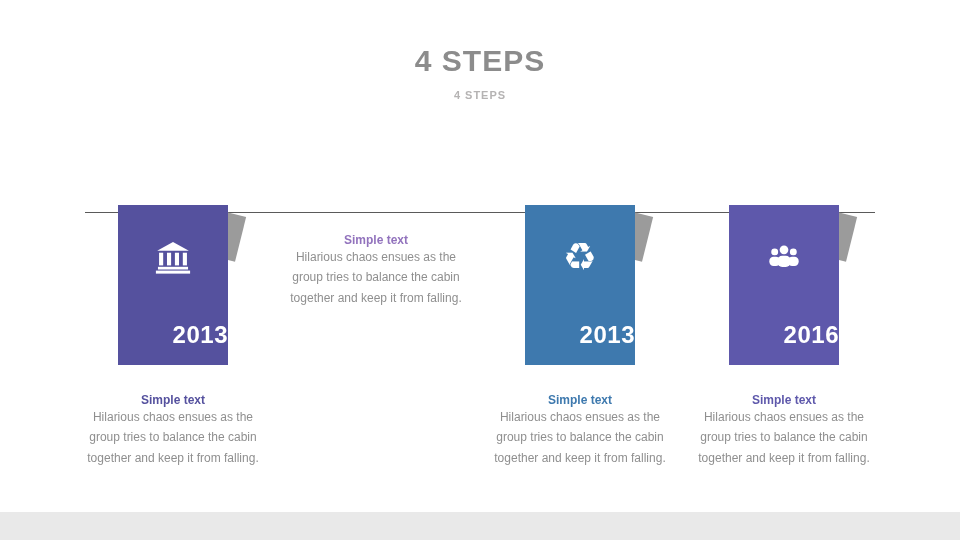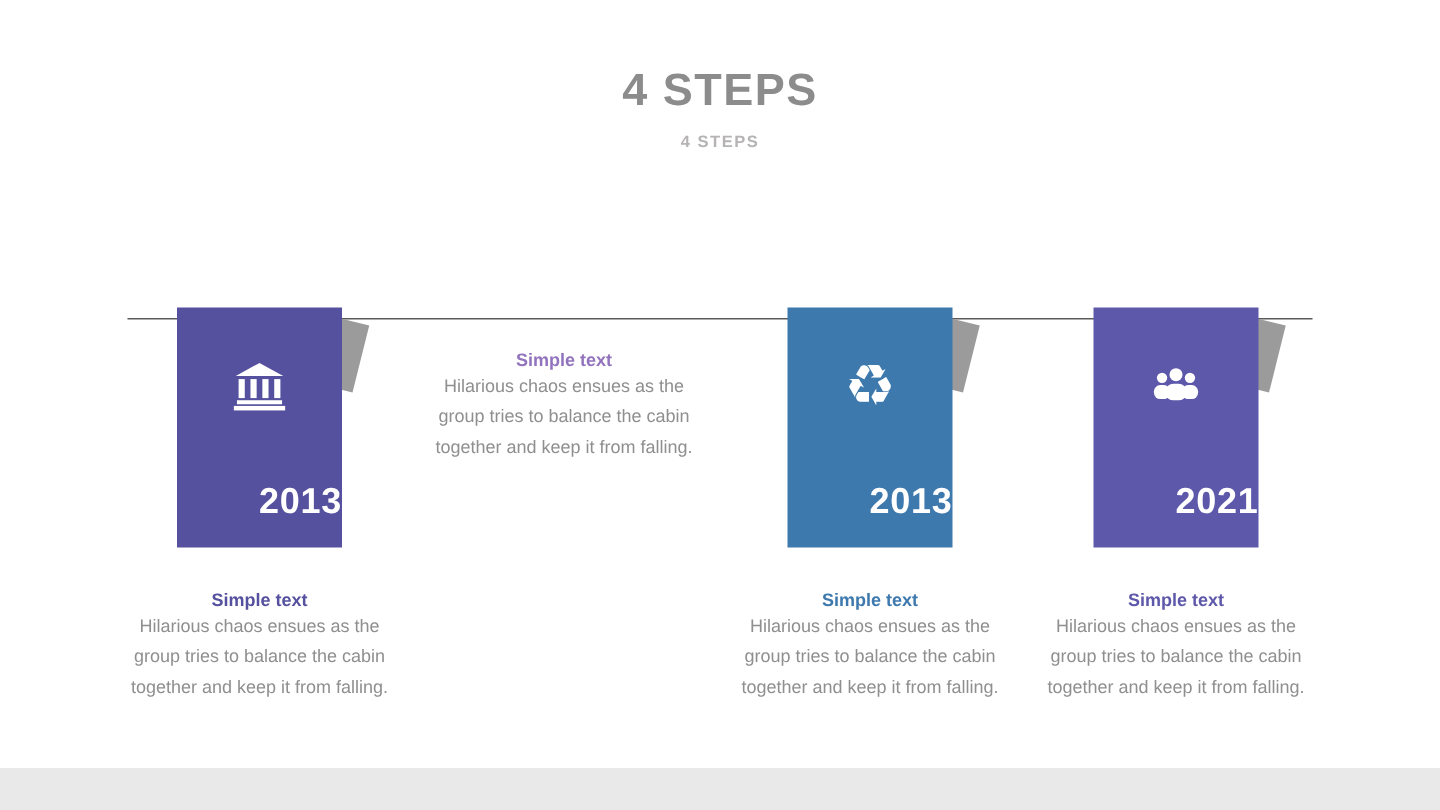--- a/index.html
+++ b/index.html
@@ -171,21 +171,21 @@
         <span class="icon">
           <svg width="40" height="36" viewBox="0 0 24 24" fill="#ffffff">
             <circle cx="5.8" cy="8.6" r="2.3"></circle>
             <rect x="2.2" y="11.8" width="7.2" height="6.2" rx="2.8"></rect>
             <circle cx="18.2" cy="8.6" r="2.3"></circle>
             <rect x="14.6" y="11.8" width="7.2" height="6.2" rx="2.8"></rect>
             <circle cx="12" cy="7.2" r="2.9"></circle>
             <rect x="7.5" y="11.2" width="9" height="7.4" rx="3.3"></rect>
           </svg>
         </span>
-        <div class="year">2021</div>
+        <div class="year">2016</div>
       </div>
     </div>
     <div class="caption">
       <div class="caption-heading" style="color: rgb(94, 88, 171);">Simple text</div>
       <div class="caption-body" style="color: rgb(143, 143, 143);">Hilarious chaos ensues as the group tries to balance the cabin together and keep it from falling.</div>
     </div>
   </div>
 
 </div>
 

